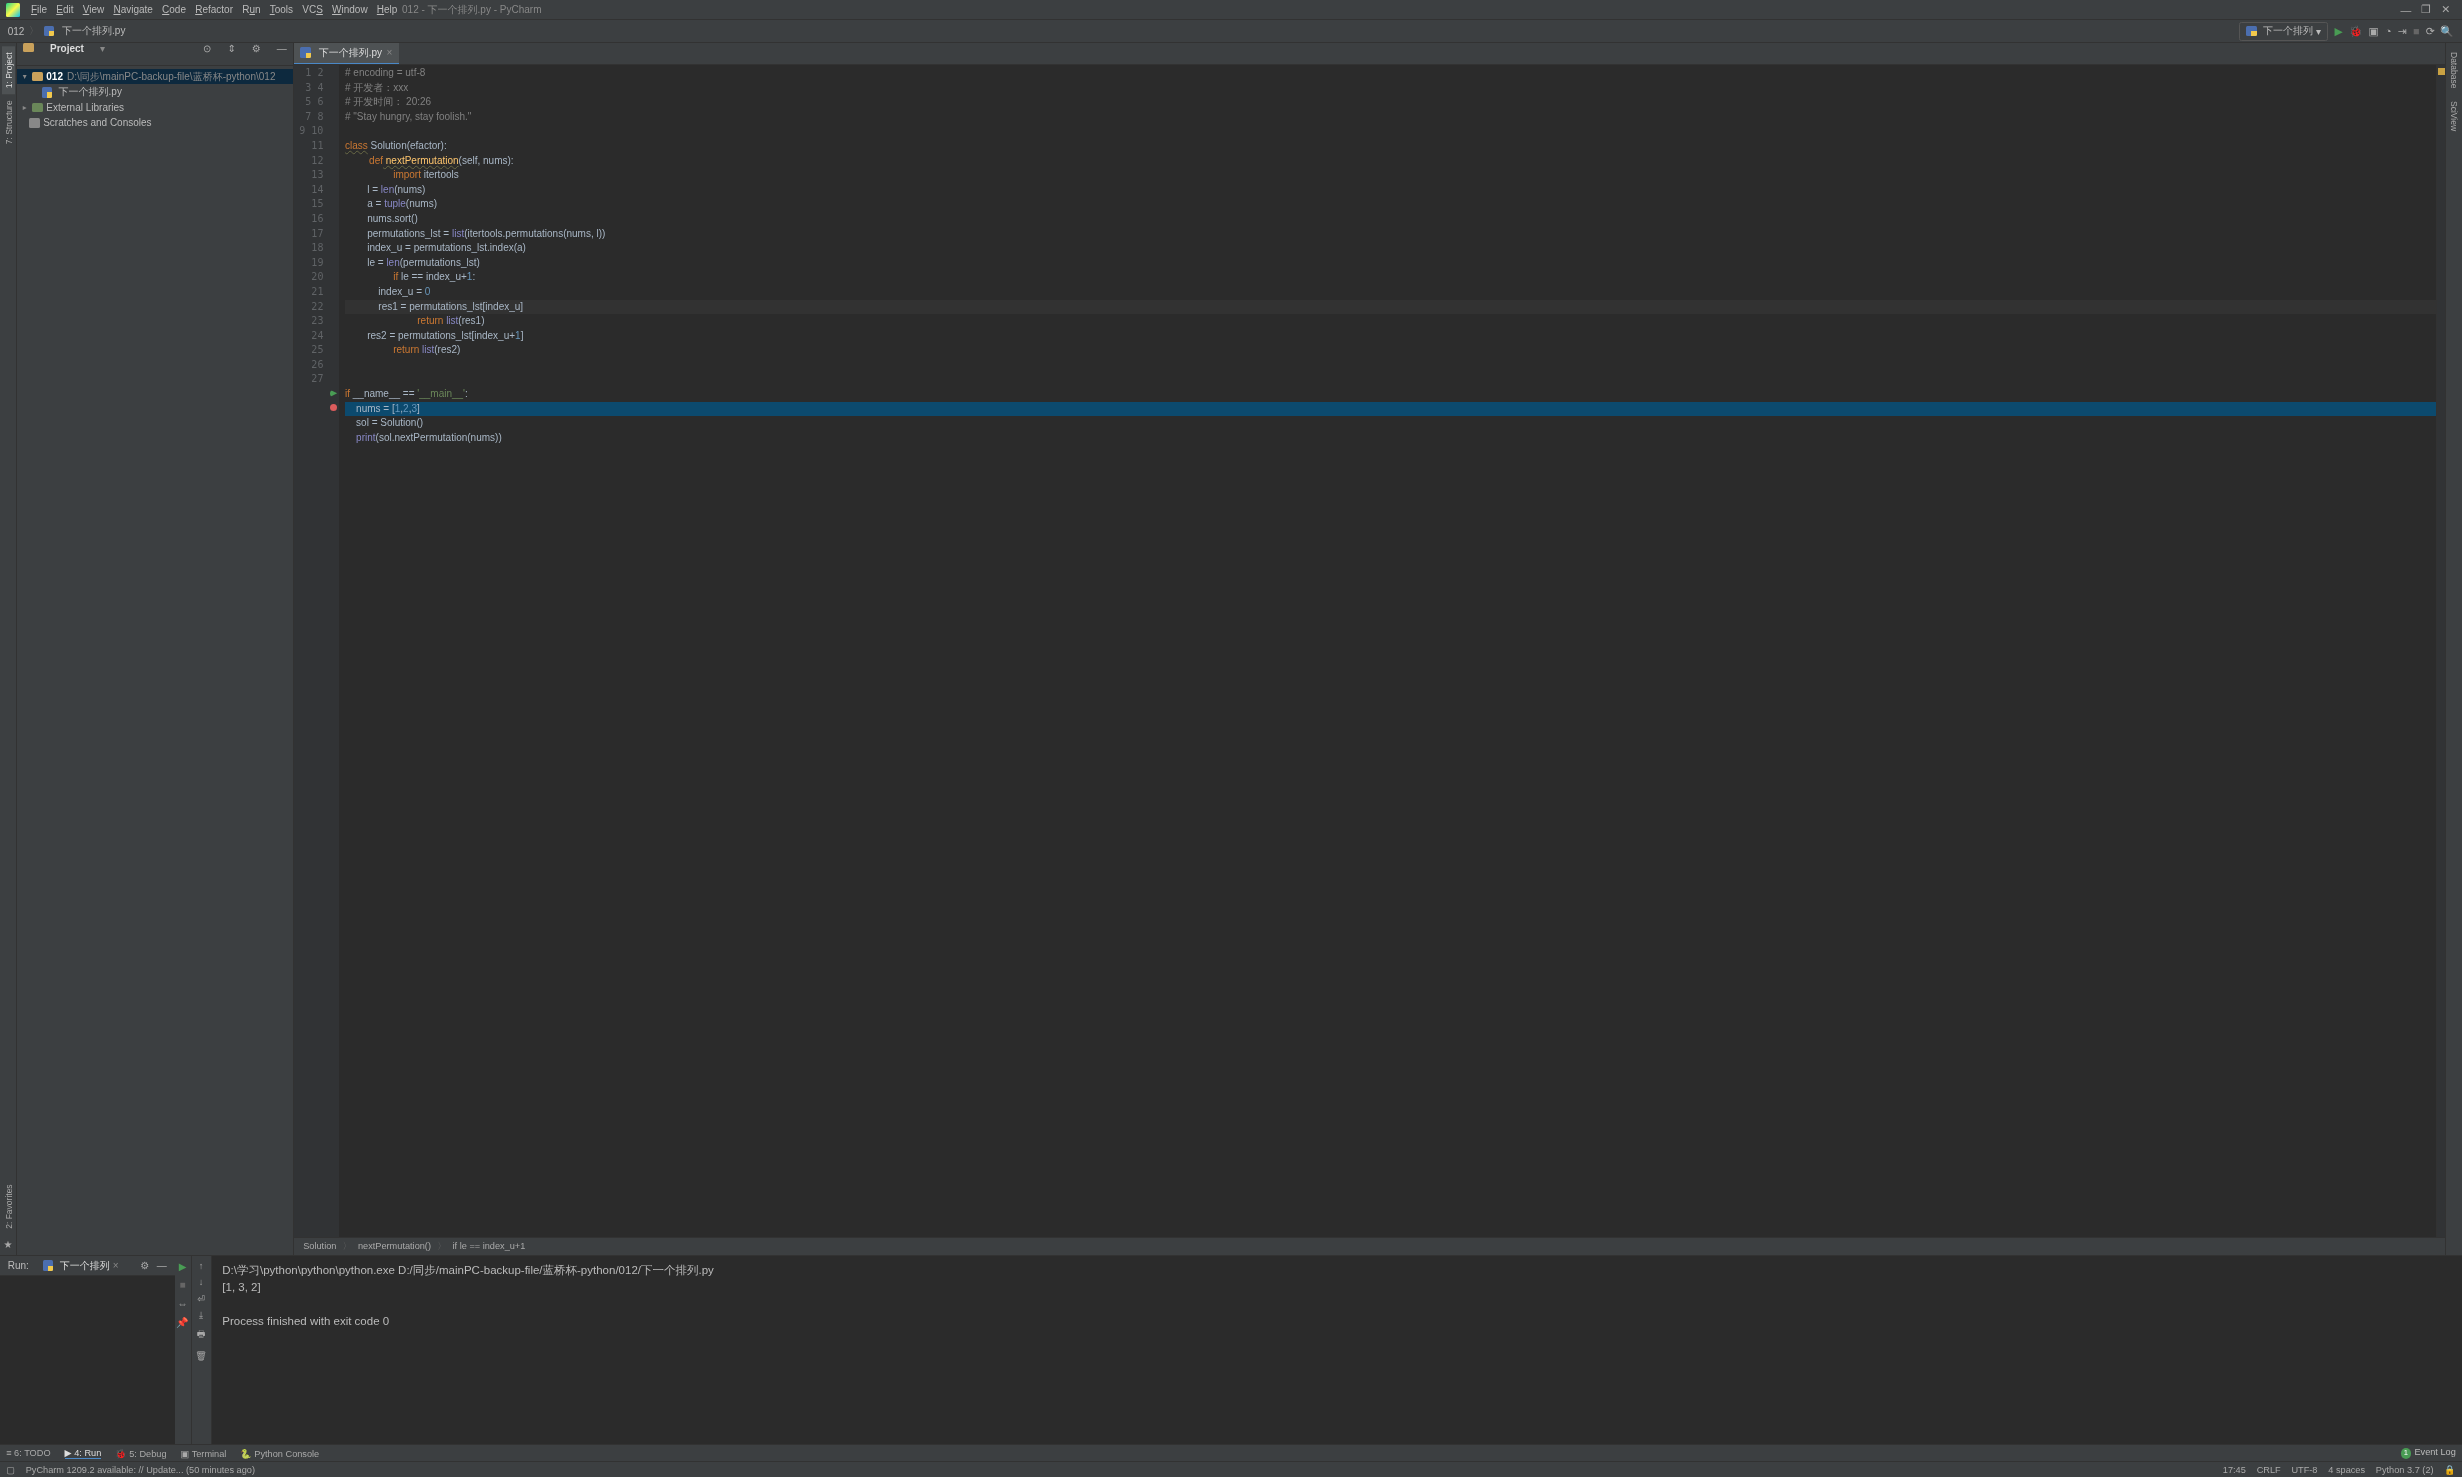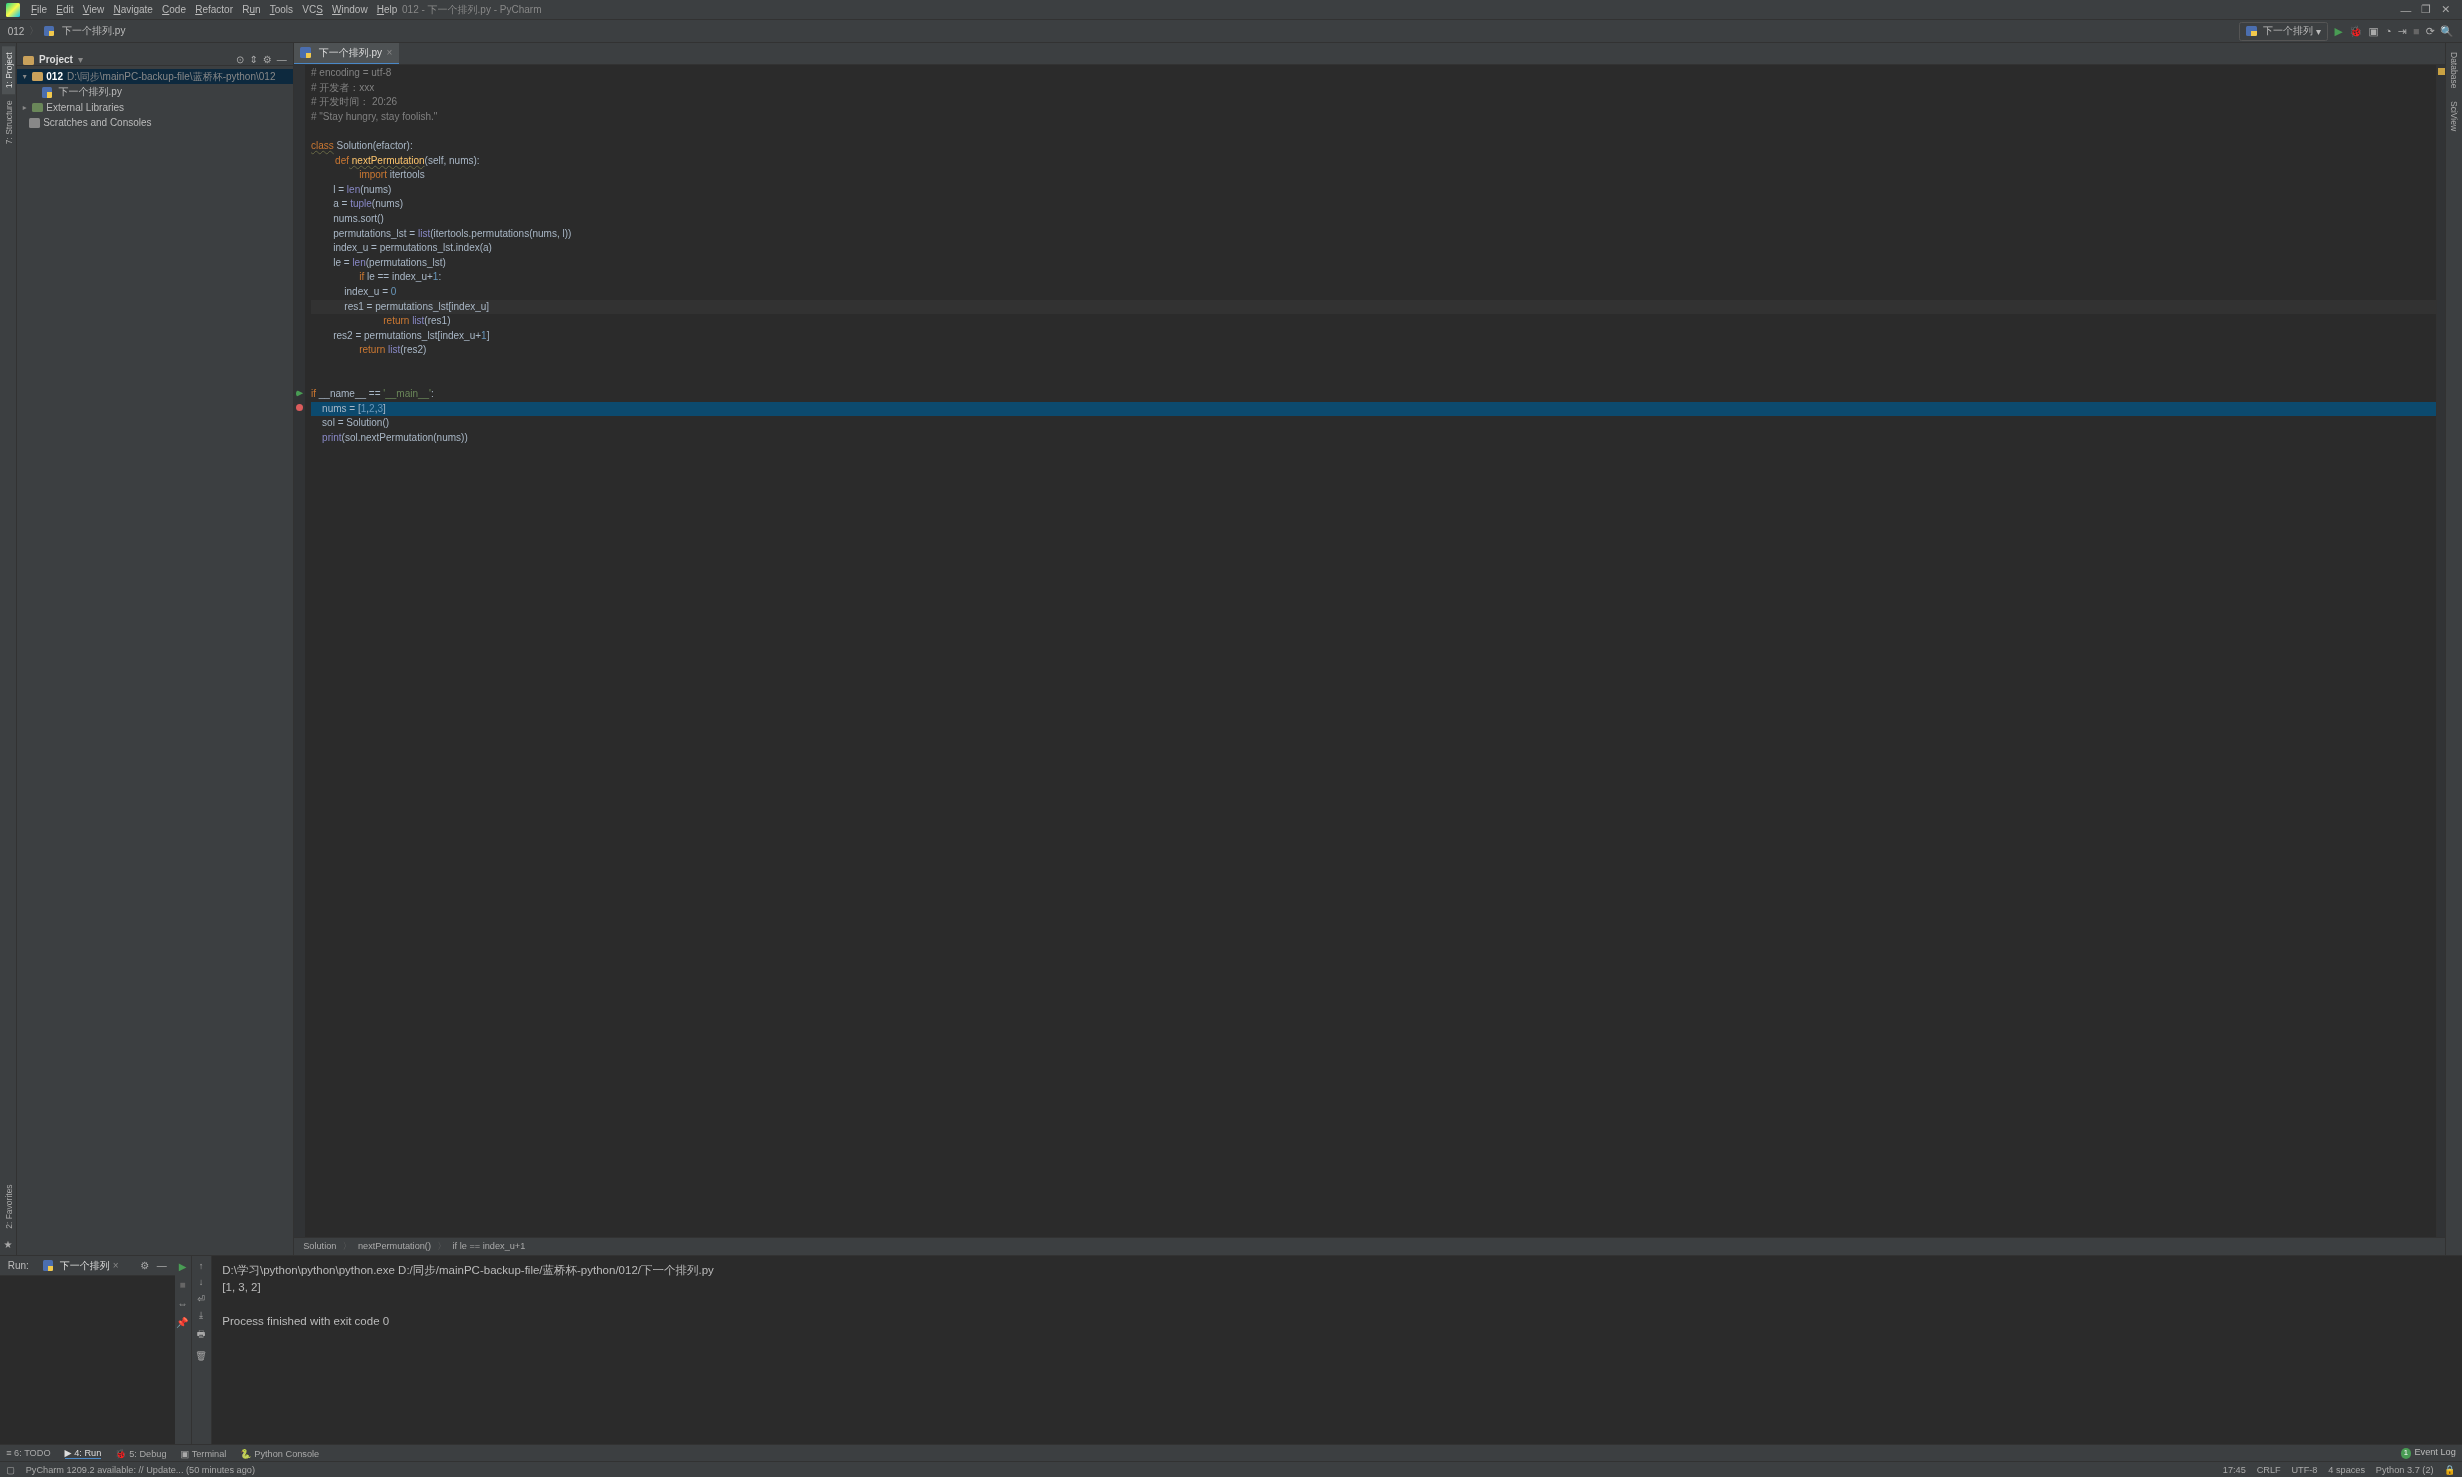--- a/index.html
+++ b/index.html
@@ -33,21 +33,21 @@
 .lstrip{width:17px;background:#3c3f41;border-right:0.8px solid #323232;display:flex;flex-direction:column;align-items:center;padding-top:3.1px}
 .lstrip .vtab{writing-mode:vertical-rl;transform:rotate(180deg);padding:6.2px 1.5px;font-size:8.5px;color:#aaa;cursor:pointer}
 .lstrip .vtab.on{background:#4e5254;color:#ddd}
 
 
 .rstrip{width:17px;background:#3c3f41;border-left:0.8px solid #323232;display:flex;flex-direction:column;align-items:center;padding-top:3.1px}
 .rstrip .vtab{writing-mode:vertical-rl;padding:6.2px 1.5px;font-size:8.5px;color:#aaa;cursor:pointer}
 
 
 .proj{width:277px;background:#3c3f41;border-right:0.8px solid #323232;display:flex;flex-direction:column}
-.proj-hdr{display:flex;align-items:flex-end;height:23px;padding:0 6.2px;border-bottom:0.8px solid #323232;gap:5px}
+.proj-hdr{display:flex;align-items:flex-start;height:23px;padding:0 6.2px;border-bottom:0.8px solid #323232;gap:16px}
 .proj-hdr .title{color:#ddd;font-weight:bold}
 .proj-hdr .spacer{flex:1}
 .proj-hdr .ticon{color:#aaa;cursor:pointer}
 .tree{padding:3.1px 0;font-size:10px}
 .tree-row{display:flex;align-items:center;height:15.4px;padding:0 3.1px;gap:3.1px;cursor:pointer}
 .tree-row.sel{background:#0d293e;color:#fff}
 .tree-row .exp{width:9.2px;text-align:center;color:#888;font-size:7.7px}
 .tree-row .dimpath{color:#888;margin-left:1px}
 .foldericon{display:inline-block;width:10.8px;height:9.2px;background:#c9a15b;border-radius:1.5px}
 .libicon{display:inline-block;width:10.8px;height:9.2px;background:#6a8759;border-radius:1.5px}
@@ -202,20 +202,47 @@
 
   <div class="editor">
     <div class="tabs">
       <div class="tab">
         <span class="pyicon"></span>
         <span>下一个排列.py</span>
         <span class="close">×</span>
       </div>
     </div>
     <div class="code-area">
+      <div class="gutter">1
+2
+3
+4
+5
+6
+7
+8
+9
+10
+11
+12
+13
+14
+15
+16
+17
+18
+19
+20
+21
+22
+23
+24
+25
+26
+27</div>
       <div class="gmarks">
         <div class="m run" style="top:325px"></div>
         <div class="m bp" style="top:339px"></div>
       </div>
       <div class="code"><span class="cmt"># encoding = utf-8</span>
 <span class="cmt"># 开发者：xxx</span>
 <span class="cmt"># 开发时间： 20:26</span>
 <span class="cmt"># "Stay hungry, stay foolish."</span>
 <span></span>
 <span class="kw under">class</span><span> Solution</span><span class="par">(efactor)</span><span>:</span>

